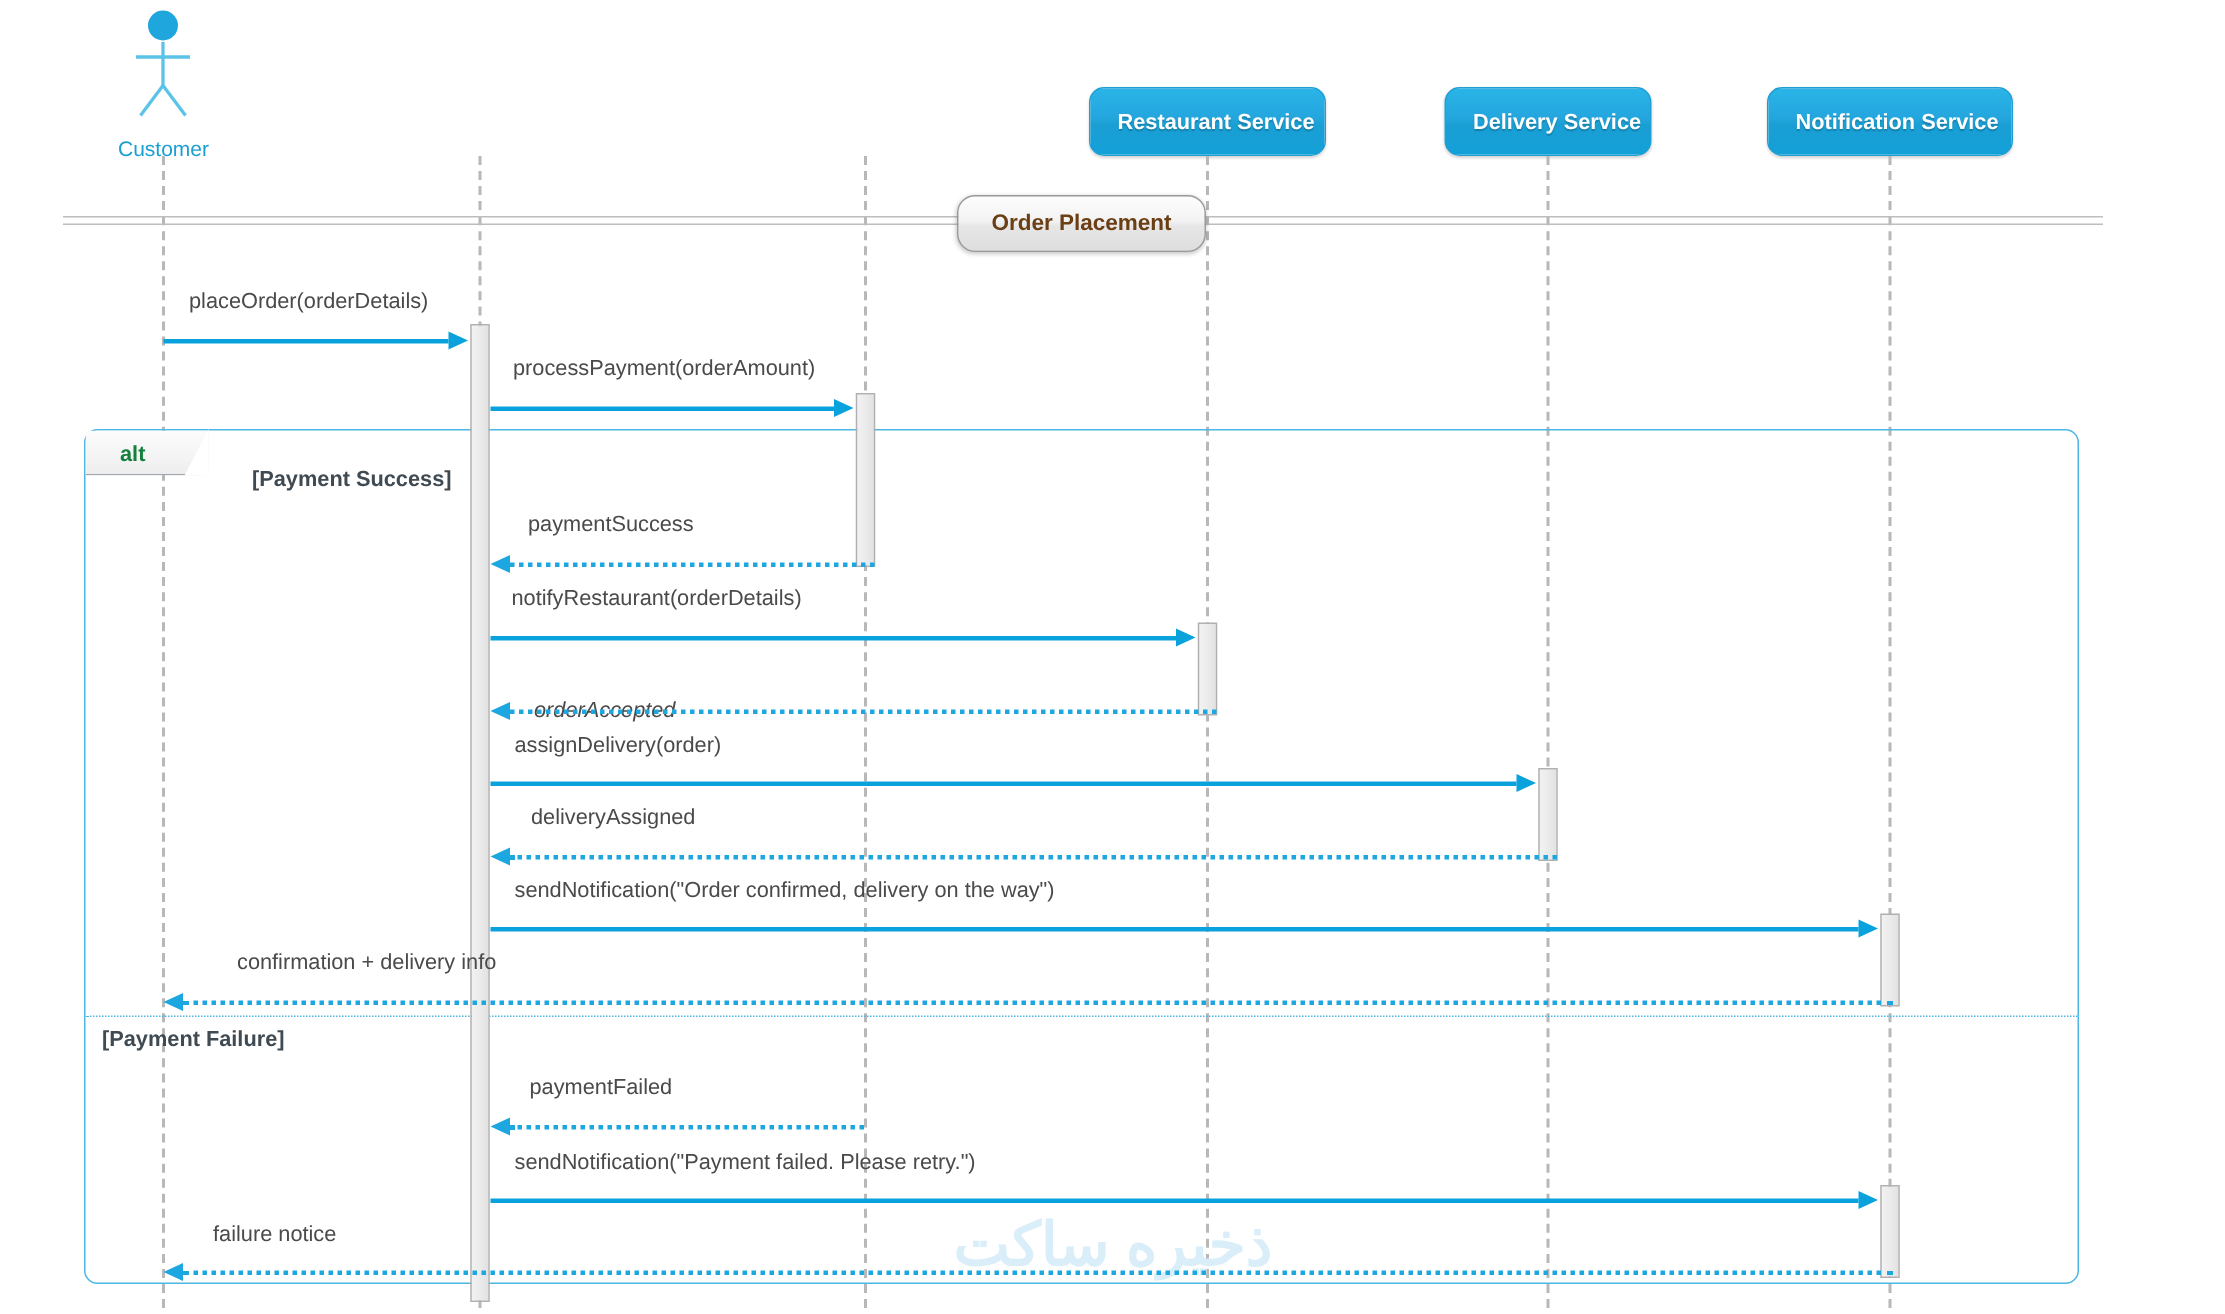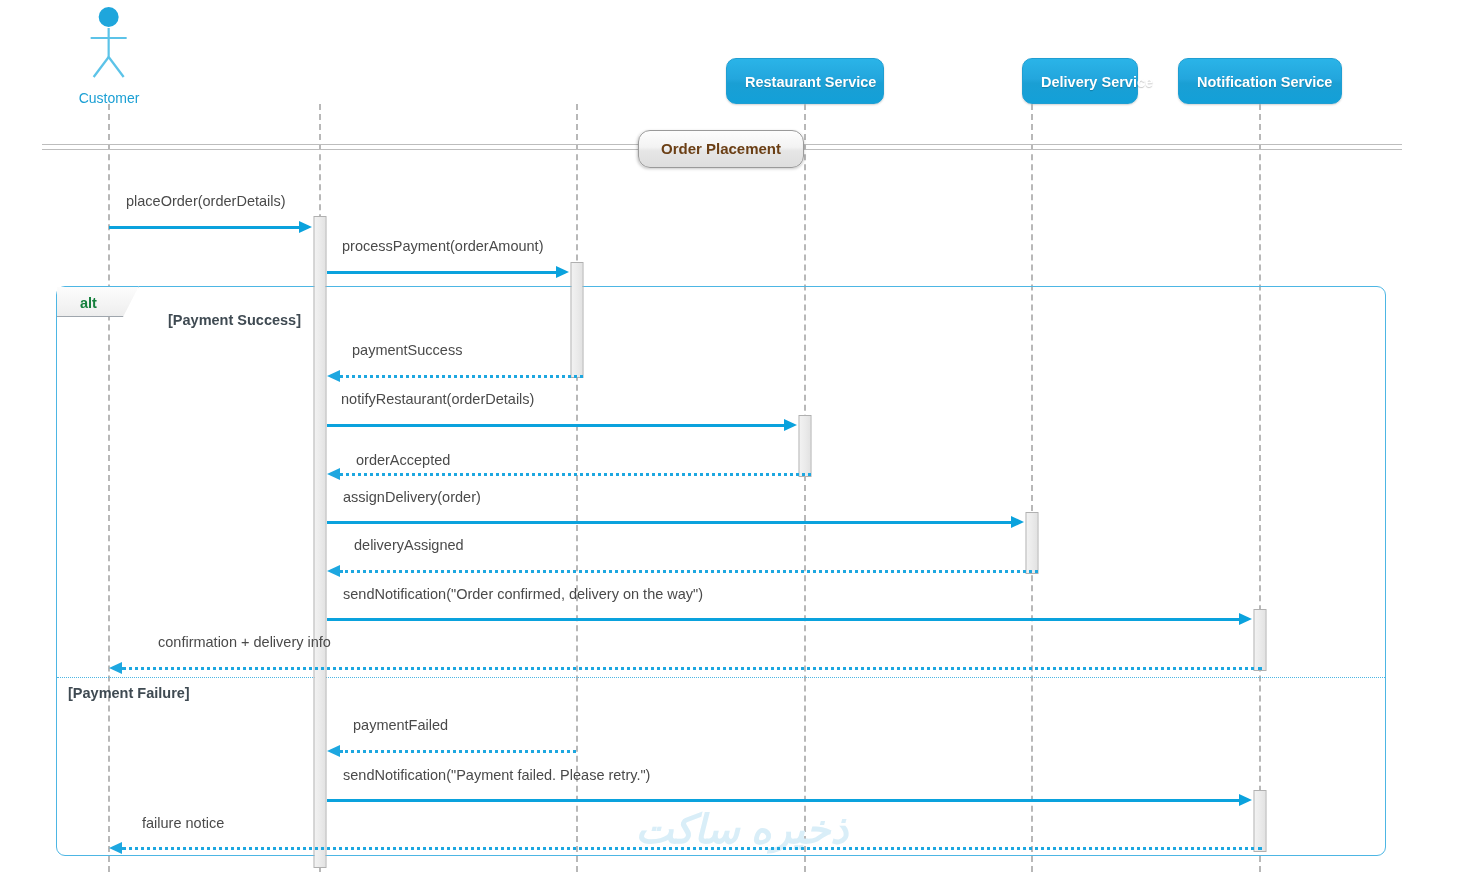--- a/index.html
+++ b/index.html
@@ -183,21 +183,20 @@
   
   .watermark {
     position: absolute;
     transform: translateX(-50%);
     color: #d9eef8;
     font-size: 40px;
     font-weight: bold;
     white-space: nowrap;
     user-select: none;
     direction: rtl;
-    font-style: italic;
   }
 </style>
 </head>
 <body>
 
 <div id="canvas">
 
   <div class="actor-wrap" style="left:109px; top:6px;">
     <svg width="56" height="78" viewBox="0 0 56 78">
       <circle cx="28" cy="11" r="10" fill="#1fa6dc"></circle>
@@ -205,21 +204,21 @@
       <line x1="10" y1="32" x2="46" y2="32" stroke="#5cc3e8" stroke-width="2.2"></line>
       <line x1="28" y1="51" x2="13" y2="71" stroke="#5cc3e8" stroke-width="2.2"></line>
       <line x1="28" y1="51" x2="43" y2="71" stroke="#5cc3e8" stroke-width="2.2"></line>
     </svg>
     <div class="actor-label">Customer</div>
   </div>
 
   <div class="participant" style="left:805px; top:58px; width:158px;">
     <span>Restaurant Service</span>
   </div>
-  <div class="participant" style="left:1080px; top:58px; width:116px;">
+  <div class="participant" style="left:1032px; top:58px; width:138px;">
     <span>Delivery Service</span>
   </div>
   <div class="participant" style="left:1260px; top:58px; width:164px;">
     <span>Notification Service</span>
   </div>
 
   <div class="lifeline" style="left:108px;  top:104px; height:768px;"></div>
   <div class="lifeline" style="left:319px;  top:104px; height:768px;"></div>
   <div class="lifeline" style="left:576px;  top:104px; height:768px;"></div>
   <div class="lifeline" style="left:804px;  top:104px; height:768px;"></div>
@@ -263,21 +262,21 @@
   <div class="arrow right-solid" style="left:556px; top:266px;"></div>
 
   <div class="msg-label" style="left:352px; top:342px;">paymentSuccess</div>
   <div class="msg-line ret" style="left:340px; top:375px; width:243px;"></div>
   <div class="arrow left-open" style="left:327px; top:370px;"></div>
 
   <div class="msg-label" style="left:341px; top:391px;">notifyRestaurant(orderDetails)</div>
   <div class="msg-line call" style="left:327px; top:424px; width:457px;"></div>
   <div class="arrow right-solid" style="left:784px; top:419px;"></div>
 
-  <div class="msg-label" style="left:356px; top:452px;">orderAccepted</div>
+  <div class="msg-label" style="left:356px; top:466px;font-style:italic;">orderAccepted</div>
   <div class="msg-line ret" style="left:340px; top:473px; width:471px;"></div>
   <div class="arrow left-open" style="left:327px; top:468px;"></div>
 
   <div class="msg-label" style="left:343px; top:489px;">assignDelivery(order)</div>
   <div class="msg-line call" style="left:327px; top:521px; width:684px;"></div>
   <div class="arrow right-solid" style="left:1011px; top:516px;"></div>
 
   <div class="msg-label" style="left:354px; top:537px;">deliveryAssigned</div>
   <div class="msg-line ret" style="left:340px; top:570px; width:698px;"></div>
   <div class="arrow left-open" style="left:327px; top:565px;"></div>

